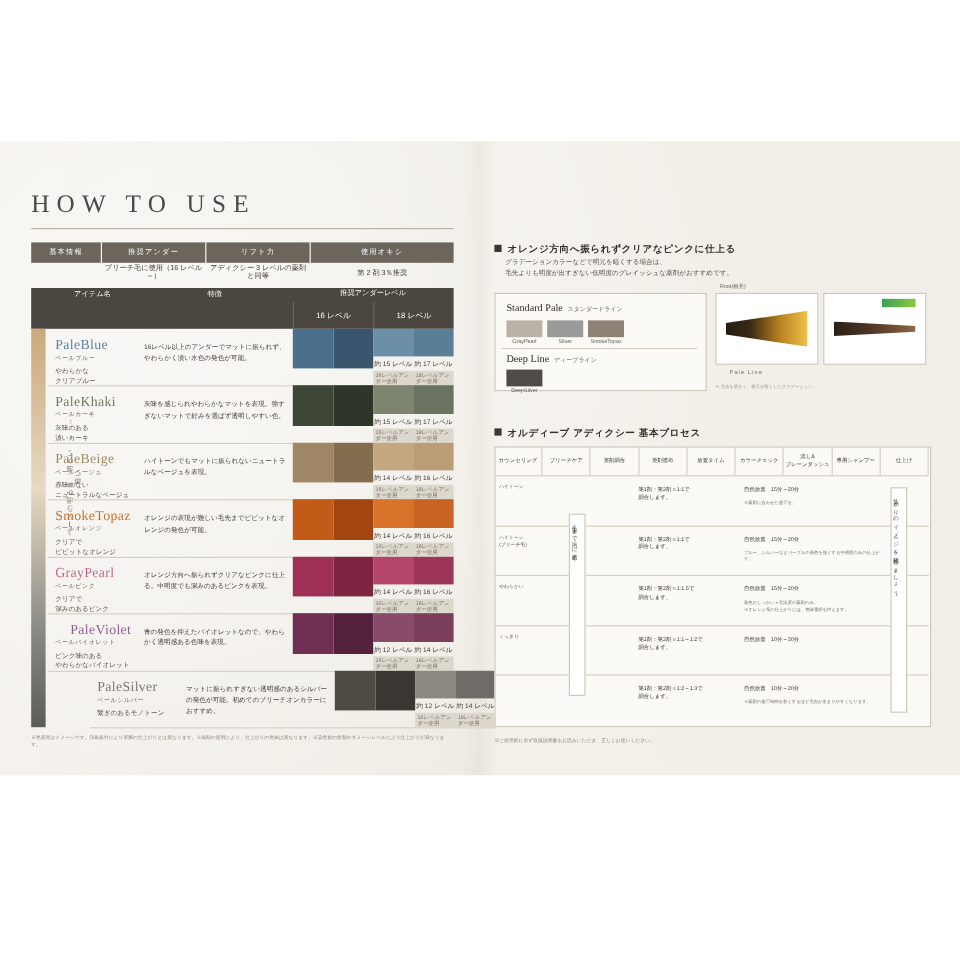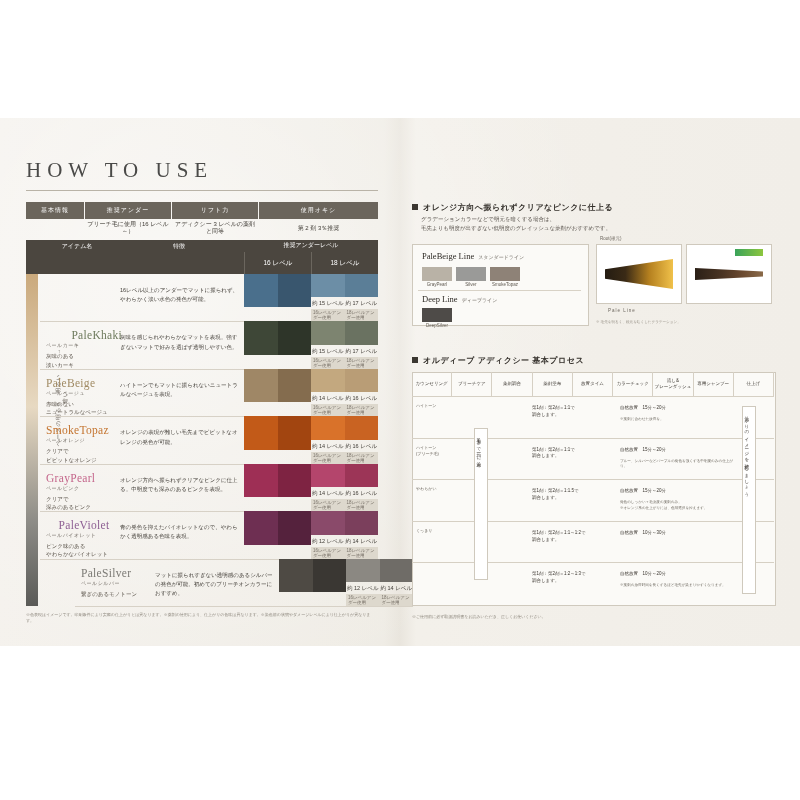--- a/index.html
+++ b/index.html
@@ -158,20 +158,26 @@
           <div>16 レベル</div>
           <div>18 レベル</div>
         </div>
       </div>
 
       <div class="arrowbar"></div>
       <div class="arrow-lbl">ベースの明るさ　明るい　←　→　暗い</div>
 
       <div id="rows-host">
           <div class="row" style="top: 34px; height: 47.4286px;">
+            <div class="name">
+              <div class="nm-main" style="color: rgb(90, 127, 158);">PaleBlue</div>
+              <div class="nm-kana">ペールブルー</div>
+              <div class="nm-desc" style="white-space: pre-line;">やわらかな
+クリアブルー</div>
+            </div>
             <div class="feat">16レベル以上のアンダーでマットに振られず、やわらかく淡い水色の発色が可能。</div>
             <div class="swatches">
               <div class="sw">
                 <div class="chip" style="background: rgb(74, 111, 140); height: 33.4286px;"></div>
               </div>
               <div class="sw">
                 <div class="chip" style="background: rgb(57, 86, 110); height: 33.4286px;"></div>
               </div>
               <div class="sw">
                 <div class="chip" style="background: rgb(108, 142, 166); height: 33.4286px;"></div>
@@ -180,21 +186,21 @@
               </div>
               <div class="sw">
                 <div class="chip" style="background: rgb(91, 126, 151); height: 33.4286px;"></div>
                 <div class="lv">約 17 レベル</div>
                 <div class="lvsub">18レベルアンダー使用</div>
               </div>
             </div>
           </div>
           <div class="row" style="top: 81.4286px; height: 47.4286px;">
             <div class="name">
-              <div class="nm-main" style="color: rgb(109, 122, 92); text-align: right;">PaleKhaki</div>
+              <div class="nm-main" style="color: rgb(109, 122, 92);">PaleKhaki</div>
               <div class="nm-kana">ペールカーキ</div>
               <div class="nm-desc" style="white-space: pre-line;">灰味のある
 淡いカーキ</div>
             </div>
             <div class="feat">灰味を感じられやわらかなマットを表現。強すぎないマットで好みを選ばず透明しやすい色。</div>
             <div class="swatches">
               <div class="sw">
                 <div class="chip" style="background: rgb(62, 71, 55); height: 33.4286px;"></div>
               </div>
               <div class="sw">
@@ -353,21 +359,21 @@
 
     <div class="sec-title" style="left:412px;top:84px;">
       <span class="sq"></span><span>オレンジ方向へ振られずクリアなピンクに仕上る</span>
     </div>
     <div class="sec-sub" style="left:421px;top:97px;width:340px;white-space:pre-line;">グラデーションカラーなどで明元を暗くする場合は、
 毛先よりも明度が出すぎない低明度のグレイッシュな薬剤がおすすめです。</div>
 
     <div class="panel" style="left:412px;top:126px;width:175px;height:80px;"></div>
 
     <div class="panel-label" style="left:422px;top:133px;">
-      <span>PaleBeige Line</span><span class="jp">スタンダードライン</span>
+      <span>Standard Pale</span><span class="jp">スタンダードライン</span>
     </div>
     <div class="mini-chip" style="left:422px;top:149px;background:#b9b2a6;"></div>
     <div class="mini-cap" style="left:422px;top:164px;">GrayPearl</div>
     <div class="mini-chip" style="left:456px;top:149px;background:#9a9a98;"></div>
     <div class="mini-cap" style="left:456px;top:164px;">Silver</div>
     <div class="mini-chip" style="left:490px;top:149px;background:#8e8277;"></div>
     <div class="mini-cap" style="left:490px;top:164px;">SmokeTopaz</div>
 
     <div style="position:absolute;left:418px;top:172px;width:163px;height:1px;background:#d8d2c6;"></div>
 

